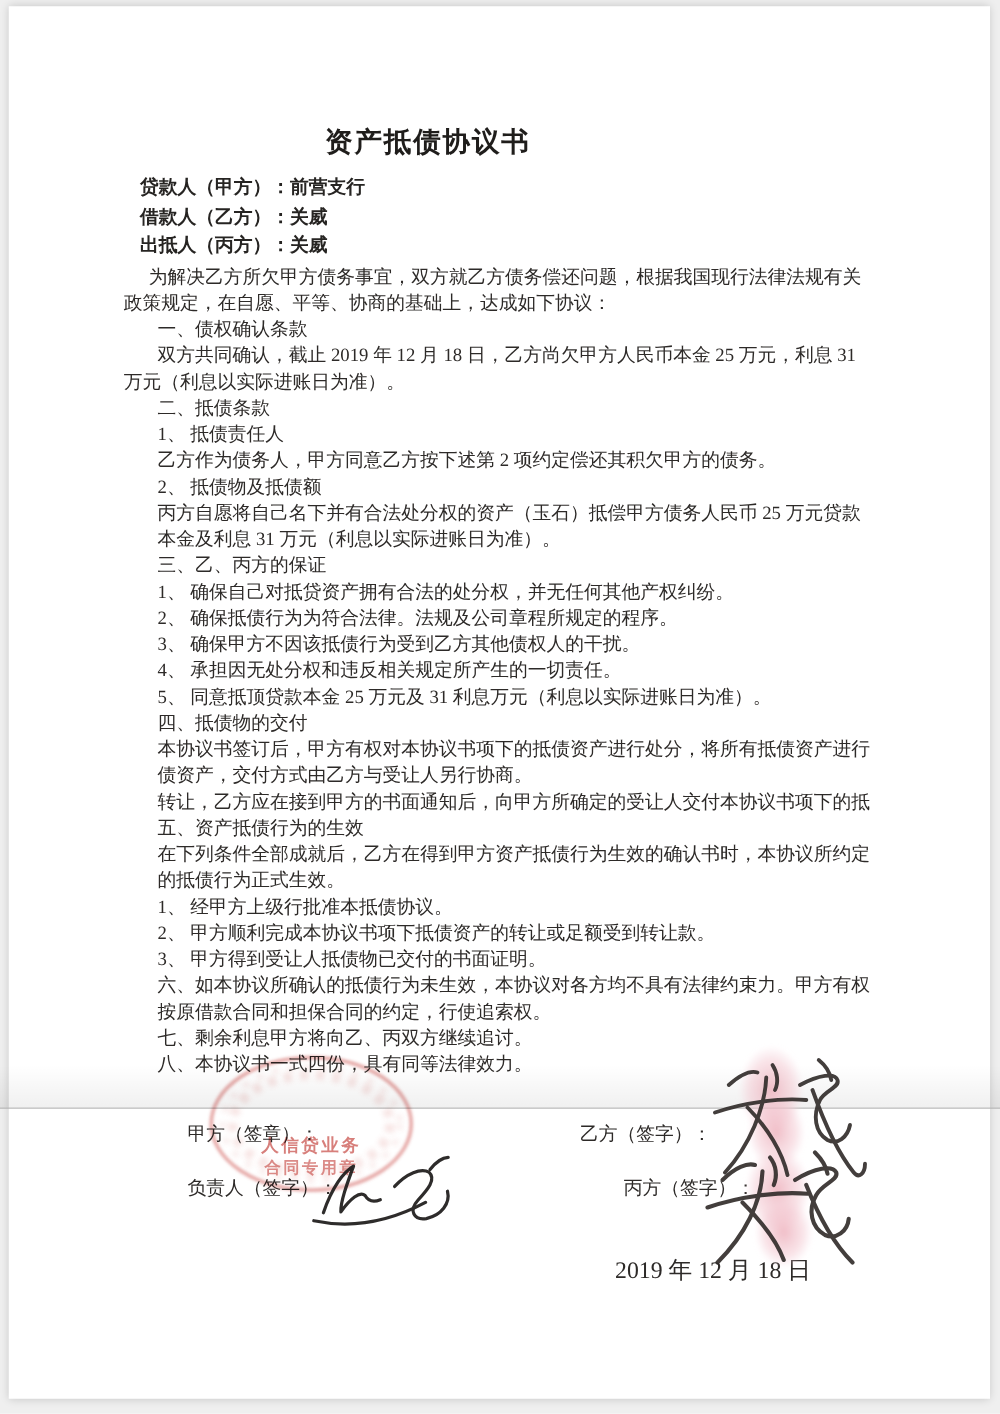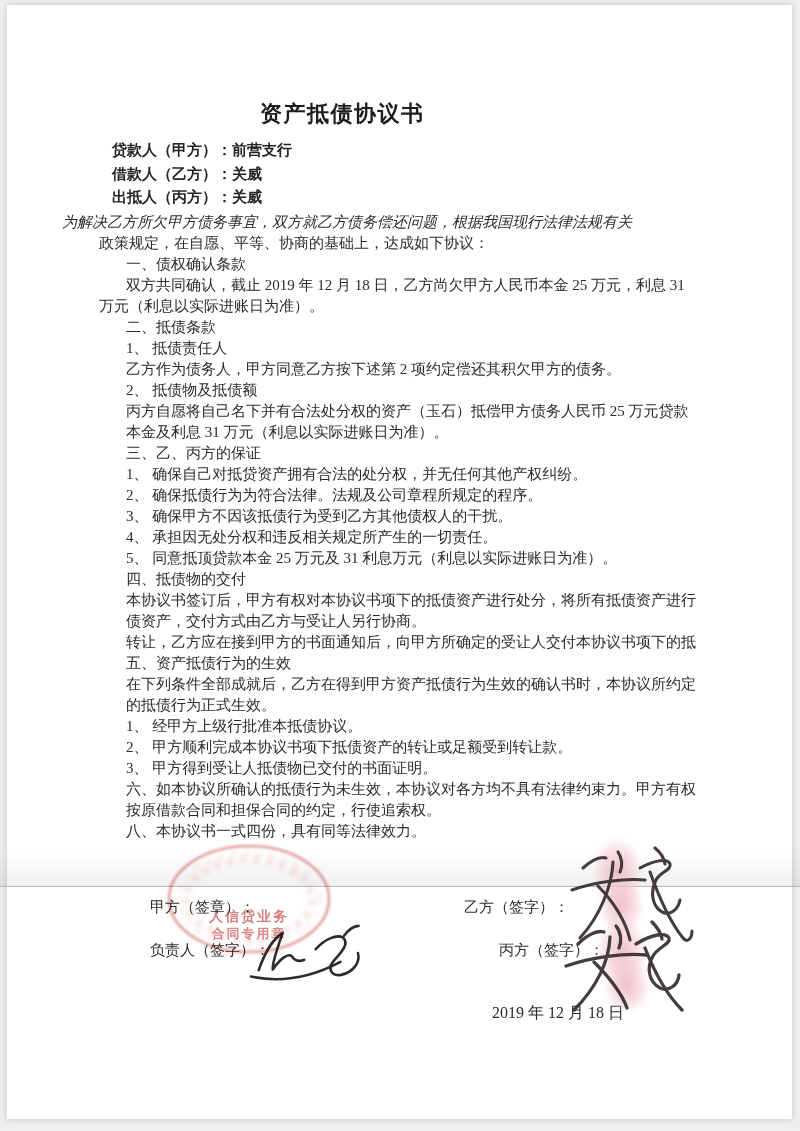--- a/index.html
+++ b/index.html
@@ -32,32 +32,32 @@
   .parties{
     position:absolute;left:112px;top:139px;
     font-size:15px;font-weight:bold;color:#262422;line-height:23.5px;
     white-space:nowrap;
   }
   .bodytext{
     position:absolute;left:0;top:212px;width:800px;
     font-size:15px;color:#2d2a28;line-height:21px;
   }
   .bodytext .ln{white-space:nowrap;height:21px;}
-  .ln.xa{padding-left:62px;font-style:italic;}
+  .ln.xa{padding-left:119px;}
   .ln.xb{padding-left:99px;}
   .ln.xc{padding-left:126px;}
   .siglabel{
     position:absolute;font-size:15px;color:#2d2a28;white-space:nowrap;
   }
   .lab-a{left:150px;top:898px;}
   .lab-b{left:464px;top:898px;}
   .lab-m{left:150px;top:941px;}
   .lab-c{left:499px;top:941px;}
   .sigdate{
-    position:absolute;left:492px;top:1003px;font-size:16px;color:#2d2a28;white-space:nowrap;
+    position:absolute;left:492px;top:1003px;font-size:19px;color:#2d2a28;white-space:nowrap;
   }
   svg.overlay{
     position:absolute;left:0;top:0;width:800px;height:1131px;
     pointer-events:none;
   }
   .stampgroup{mix-blend-mode:multiply;}
 </style>
 </head>
 <body>
 
@@ -98,20 +98,21 @@
     <div class="ln xc">债资产，交付方式由乙方与受让人另行协商。</div>
     <div class="ln xc">转让，乙方应在接到甲方的书面通知后，向甲方所确定的受让人交付本协议书项下的抵</div>
     <div class="ln xc">五、资产抵债行为的生效</div>
     <div class="ln xc">在下列条件全部成就后，乙方在得到甲方资产抵债行为生效的确认书时，本协议所约定</div>
     <div class="ln xc">的抵债行为正式生效。</div>
     <div class="ln xc">1、 经甲方上级行批准本抵债协议。</div>
     <div class="ln xc">2、 甲方顺利完成本协议书项下抵债资产的转让或足额受到转让款。</div>
     <div class="ln xc">3、 甲方得到受让人抵债物已交付的书面证明。</div>
     <div class="ln xc">六、如本协议所确认的抵债行为未生效，本协议对各方均不具有法律约束力。甲方有权</div>
     <div class="ln xc">按原借款合同和担保合同的约定，行使追索权。</div>
+    <div class="ln xc">七、剩余利息甲方将向乙、丙双方继续追讨。</div>
     <div class="ln xc">八、本协议书一式四份，具有同等法律效力。</div>
   </div>
 
   <div class="siglabel lab-a">甲方（签章）：</div>
   <div class="siglabel lab-b">乙方（签字）：</div>
   <div class="siglabel lab-m">负责人（签字）：</div>
   <div class="siglabel lab-c">丙方（签字）：</div>
   <div class="sigdate">2019 年 12 月 18 日</div>
 
   <svg class="overlay" viewBox="0 0 800 1131">

